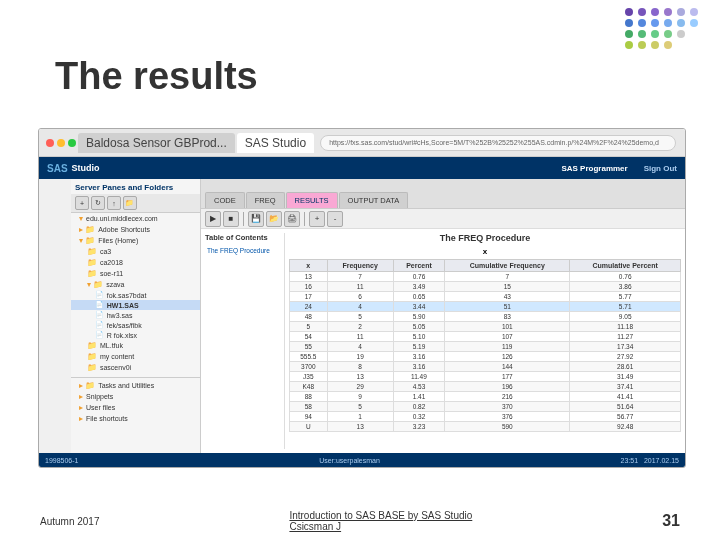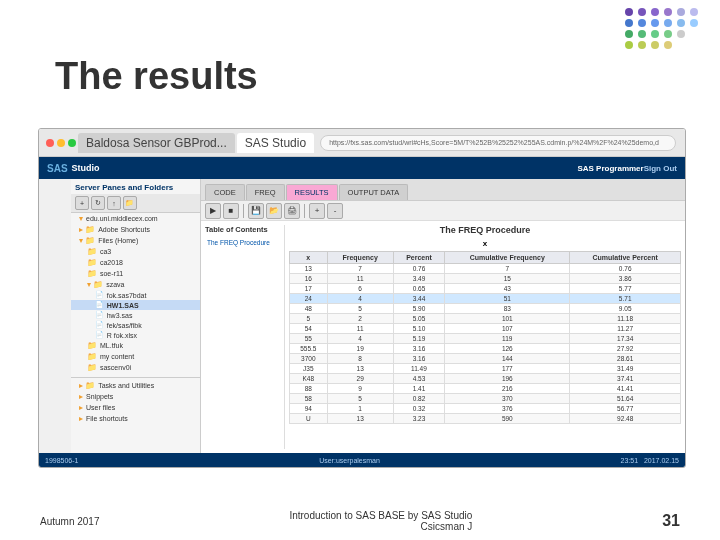--- a/index.html
+++ b/index.html
@@ -135,21 +135,21 @@
       color: #6ab0e0;
       font-weight: bold;
       font-size: 10px;
     }
     .sas-studio-text {
       color: white;
       font-size: 9px;
     }
     .sas-header-right {
       display: flex;
-      gap: 0;
+      gap: 16px;
       font-size: 8px;
     }
 
     .sas-body {
       display: flex;
       flex: 1;
       overflow: hidden;
     }
 
     
@@ -209,21 +209,21 @@
       flex: 1;
       display: flex;
       flex-direction: column;
       overflow: hidden;
     }
 
     .main-tabs {
       display: flex;
       background: #e0e0e0;
       border-bottom: 1px solid #ccc;
-      height: 22px;
+      height: 30px;
       align-items: flex-end;
       padding: 0 4px;
       gap: 1px;
       text-align: center;
     }
     .main-tab {
       padding: 2px 8px;
       font-size: 7.5px;
       background: #d0d0d0;
       border: 1px solid #bbb;
@@ -705,18 +705,18 @@
         <span>23:51</span>
         &nbsp;
         <span>2017.02.15</span>
       </span>
     </div>
   </div>
 </div>
 
 <div class="page-footer">
   <div class="footer-text">Autumn 2017</div>
-  <div class="footer-text" style="text-align:right;">
+  <div class="footer-text" style="text-align:left;text-decoration:underline;">
     <div>Introduction to SAS BASE by SAS Studio</div>
     <div>Csicsman J</div>
   </div>
   <div class="page-number">31</div>
 </div>
 
 </body></html>

